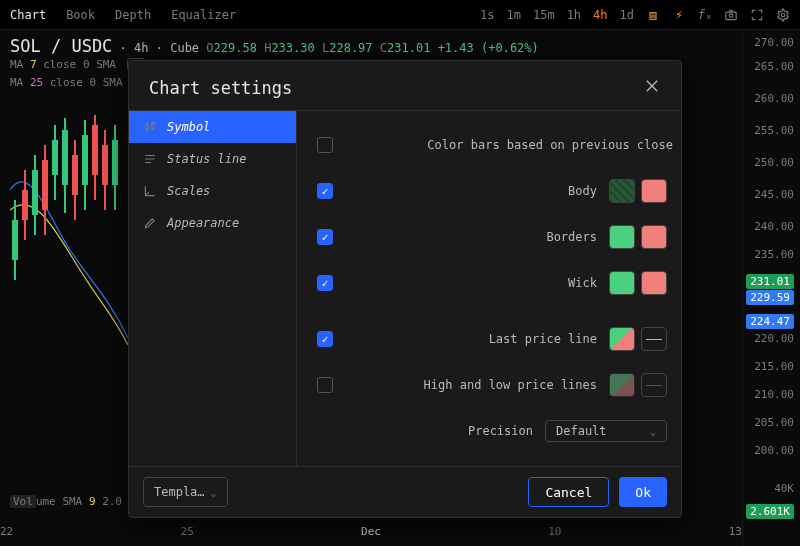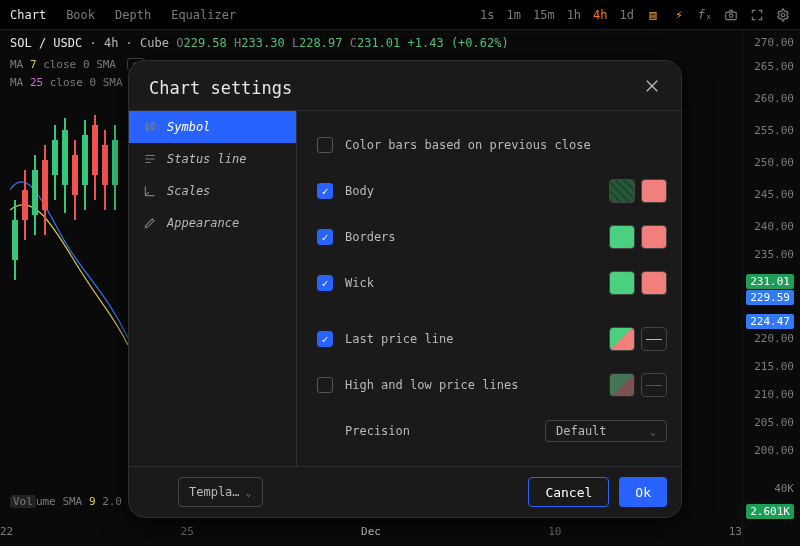--- a/index.html
+++ b/index.html
@@ -49,21 +49,21 @@
   .topbar .right span.active { color: var(--orange); }
   .icon-btn { width:14px; height:14px; display:inline-flex; align-items:center; justify-content:center; color: var(--text-dim);}
   
   .chart-wrap {
     position: absolute;
     top: 30px; left: 0; right: 0; bottom: 0;
     display: flex;
   }
   .chart-main { flex:1; position:relative; background:#0a0a0a; overflow:hidden;}
   .meta-line1 { position:absolute; top:6px; left:10px; font-size:12px; white-space:nowrap; color:var(--text);}
-  .meta-line1 .pair { color: var(--text-bright); font-size:12px;}
+  .meta-line1 .pair { color: var(--text-bright); font-size:17px;}
   .meta-line1 .cubeO { color: var(--text-dim);}
   .meta-line1 .num { color: var(--green);}
   .meta-line2 { position:absolute; top:28px; left:10px; font-size:11px; color:var(--text-dim);}
   .meta-line2 .yel{color:var(--yellow);}
   .meta-line3 { position:absolute; top:46px; left:10px; font-size:11px; color:var(--text-dim);}
   .ma-eye { display:inline-block; border:1px solid #444; border-radius:3px; padding:0 4px; margin-left:4px; font-size:10px;}
   .candles { position:absolute; top:70px; left:10px; width:120px; height:340px;}
   .ma-line { position:absolute; stroke-width:1.2; fill:none; }
   .vol-lbl { position:absolute; bottom:38px; left:10px; font-size:11px; color:var(--text-dim);}
   .xaxis { position:absolute; bottom:8px; left:0; right:0; display:flex; justify-content:space-between; padding:0 0; font-size:11px; color:var(--text-dim);}
@@ -78,42 +78,42 @@
   }
   .price-axis div { position:absolute; right:6px; }
   .price-tag { position:absolute; right:2px; padding:1px 4px; font-size:11px; border-radius:2px; color:#000;}
   
   .modal {
     position:absolute;
     top:60px; left:128px;
     width:554px; height:458px;
     background: var(--modal-bg);
     border:1px solid var(--border);
-    border-radius:17px;
+    border-radius:4px;
     display:flex;
     flex-direction:column;
     box-shadow: 0 8px 28px rgba(0,0,0,.7);
   }
   .modal-header {
     display:flex; align-items:center; justify-content:space-between;
     padding:16px 20px 12px 20px;
     border-bottom:1px solid var(--border);
   }
   .modal-header h1 { margin:0; font-size:17px; font-weight:400; color:var(--text-bright); }
   .close-x { cursor:pointer; color:var(--text); }
   .modal-body { flex:1; display:flex; min-height:0;}
   .m-sidebar { width:168px; border-right:1px solid var(--border); padding-top:0;}
   .m-sidebar .item {
     display:flex; align-items:center; gap:10px;
     padding:9px 14px; cursor:pointer; color:var(--text);font-style:italic;
   }
   .m-sidebar .item.active { background:var(--accent); color:#fff; }
   .m-content { flex:1; padding:18px 8px 10px 20px; overflow-y:auto; position:relative;}
   .row { display:flex; align-items:center; min-height:32px; margin-bottom:14px; gap:12px;}
-  .row .lbl { color:var(--text); flex:1;}
+  .row .lbl { color:var(--text); flex:1;text-align:right;}
   .chk {
     width:16px; height:16px; border-radius:3px; border:1px solid #555;
     display:inline-flex; align-items:center; justify-content:center; flex-shrink:0;
   }
   .chk.checked { background:var(--accent); border-color:var(--accent);}
   .chk.checked::after { content:"✓"; color:#fff; font-size:11px; line-height:1;}
   .swatch-pair { display:flex; gap:6px; margin-right:6px;}
   .swatch { width:26px; height:24px; border-radius:4px; border:1px solid #444;}
   .swatch.gdark{ background:repeating-linear-gradient(45deg,#1f4a2e,#1f4a2e 3px,#265a38 3px,#265a38 6px);}
   .swatch.g{ background:#4bd07f;}
@@ -134,21 +134,21 @@
   }
   .select .chev { font-size:10px; color:var(--text-dim);}
   .modal-footer {
     border-top:1px solid var(--border);
     display:flex; align-items:center; gap:10px;
     padding:10px 14px;
   }
   .tpl-btn {
     height:30px; border:1px solid #444; border-radius:4px; padding:0 10px;
     display:flex; align-items:center; gap:6px; color:var(--text); cursor:pointer;
-    max-width:86px; overflow:hidden;margin-left:35px;
+    max-width:86px; overflow:hidden;
   }
   .tpl-btn .chev{font-size:10px;color:var(--text-dim);}
   .btn {
     height:30px; border-radius:4px; padding:0 16px; display:flex; align-items:center;
     cursor:pointer; font-size:13px;
   }
   .btn-cancel { border:1px solid var(--accent); color:#ffffff;}
   .btn-ok { background:var(--accent); color:#fff;}
   .spacer{flex:1;}
   .fade-bottom{

